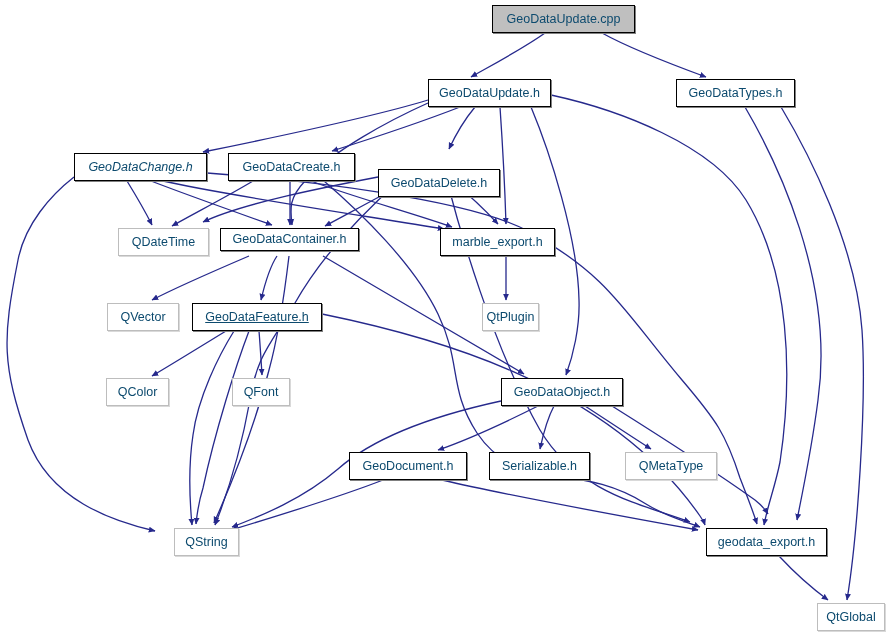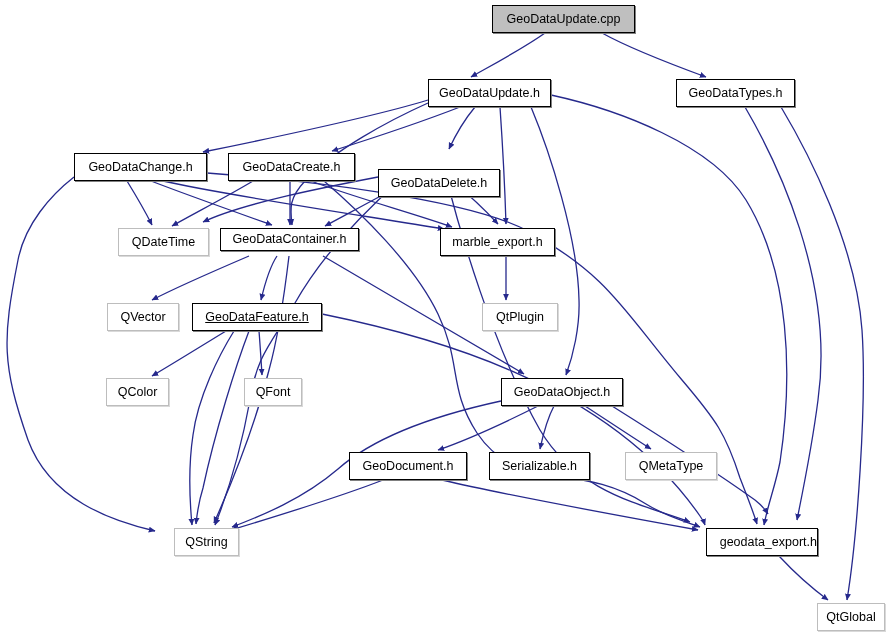--- a/index.html
+++ b/index.html
@@ -24,21 +24,21 @@
     pointer-events: none;
   }
   .node {
     position: absolute;
     box-sizing: border-box;
     display: flex;
     align-items: center;
     justify-content: center;
     font-size: 12.5px;
     line-height: 1;
-    color: #000000;
+    color: #0c4a6e;
     white-space: nowrap;
     background: #ffffff;
   }
   .node.solid {
     border: 1px solid #000000;
     box-shadow: 1px 1px 0 0 #808080;
   }
   .node.faint {
     border: 1px solid #bdbdbd;
     box-shadow: 1px 1px 0 0 #d9d9d9;
@@ -111,21 +111,21 @@
   <div id="nodes">
       <div class="node current" style="left: 492px; top: 5px; width: 143px; height: 28px;">
         <span>GeoDataUpdate.cpp</span>
       </div>
       <div class="node solid" style="left: 428px; top: 79px; width: 123px; height: 28px;">
         <span>GeoDataUpdate.h</span>
       </div>
       <div class="node solid" style="left: 676px; top: 79px; width: 119px; height: 28px;">
         <span>GeoDataTypes.h</span>
       </div>
-      <div class="node solid" style="left: 74px; top: 153px; width: 133px; height: 28px;">
+      <div class="node solid" style="left: 74px; top: 153px; width: 133px; height: 28px; font-style: italic;">
         <span>GeoDataChange.h</span>
       </div>
       <div class="node solid" style="left: 228px; top: 153px; width: 127px; height: 28px;">
         <span>GeoDataCreate.h</span>
       </div>
       <div class="node solid" style="left: 378px; top: 153px; width: 122px; height: 28px; margin-top: 16px;">
         <span>GeoDataDelete.h</span>
       </div>
       <div class="node faint" style="left: 107px; top: 228px; width: 91px; height: 28px;">
         <span>QDateTime</span>
@@ -135,45 +135,45 @@
       </div>
       <div class="node solid" style="left: 440px; top: 228px; width: 115px; height: 28px;">
         <span>marble_export.h</span>
       </div>
       <div class="node faint" style="left: 96px; top: 303px; width: 72px; height: 28px;">
         <span>QVector</span>
       </div>
       <div class="node solid" style="left: 192px; top: 303px; width: 130px; height: 28px; text-decoration: underline;">
         <span>GeoDataFeature.h</span>
       </div>
-      <div class="node faint" style="left: 471px; top: 303px; width: 76px; height: 28px;">
+      <div class="node faint" style="left: 471px; top: 303px; width: 57px; height: 28px;">
         <span>QtPlugin</span>
       </div>
       <div class="node faint" style="left: 95px; top: 378px; width: 63px; height: 28px;">
         <span>QColor</span>
       </div>
-      <div class="node faint" style="left: 233px; top: 378px; width: 58px; height: 28px;">
+      <div class="node faint" style="left: 221px; top: 378px; width: 58px; height: 28px;">
         <span>QFont</span>
       </div>
       <div class="node solid" style="left: 501px; top: 378px; width: 122px; height: 28px;">
         <span>GeoDataObject.h</span>
       </div>
       <div class="node solid" style="left: 349px; top: 452px; width: 118px; height: 28px;">
         <span>GeoDocument.h</span>
       </div>
       <div class="node solid" style="left: 489px; top: 452px; width: 101px; height: 28px;">
         <span>Serializable.h</span>
       </div>
       <div class="node faint" style="left: 614px; top: 452px; width: 92px; height: 28px;">
         <span>QMetaType</span>
       </div>
       <div class="node faint" style="left: 163px; top: 528px; width: 65px; height: 28px;">
         <span>QString</span>
       </div>
-      <div class="node solid" style="left: 706px; top: 528px; width: 112px; height: 28px; justify-content: flex-end;">
+      <div class="node solid" style="left: 706px; top: 528px; width: 121px; height: 28px;">
         <span>geodata_export.h</span>
       </div>
       <div class="node faint" style="left: 806px; top: 603px; width: 68px; height: 28px;">
         <span>QtGlobal</span>
       </div>
     </div>
 
 </div>
 
 </body></html>

